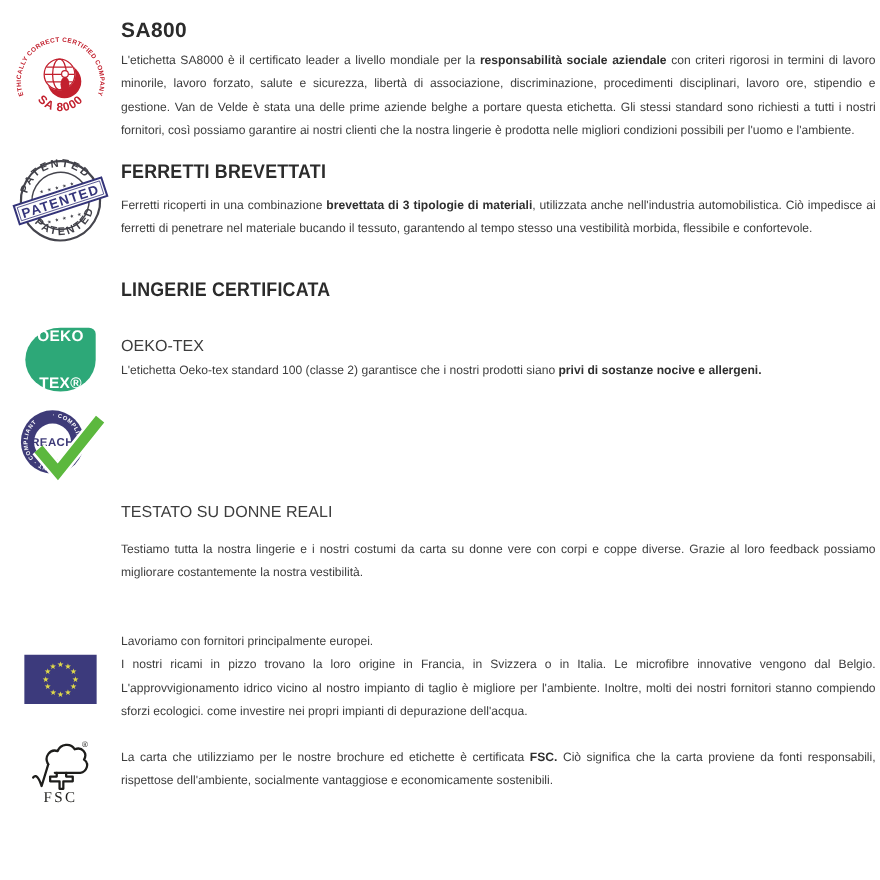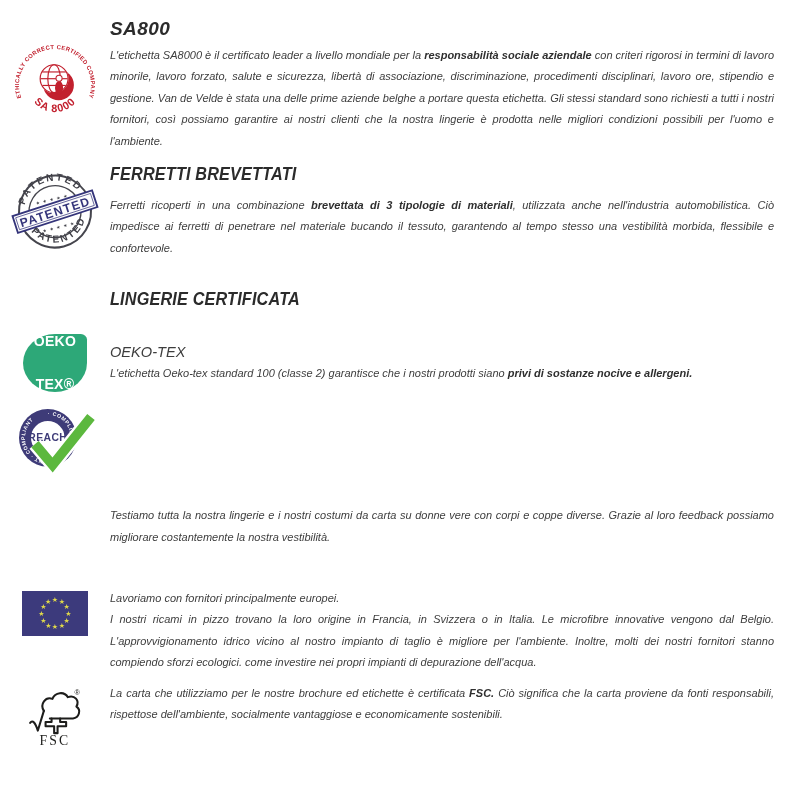--- a/index.html
+++ b/index.html
@@ -6,23 +6,23 @@
   .page{
     position:relative;
     width:800px;height:800px;
     background:#ffffff;
     overflow:hidden;
     font-family:"Liberation Sans","DejaVu Sans",sans-serif;
     color:#3d3d3d;
   }
   .content{padding-top:16px;}
   .row{display:flex;align-items:center;}
-  .row.top{align-items:flex-start;}
+  .row.top{align-items:center;}
   .logo-col{flex:0 0 110px;display:flex;justify-content:center;align-items:center;}
-  .text-col{flex:1;padding-right:26px;min-width:0;font-style:italic;}
+  .text-col{flex:1;padding-right:4px;min-width:0;}
   p.body{
     margin:0;
     font-size:11px;
     line-height:21.4px;
     text-align:justify;
     color:#3d3d3d;
   }
   p.body b{color:#2f2f2f;}
   h1.h-main{
     margin:0 0 5px 0;
@@ -176,20 +176,21 @@
           <text x="46" y="46.5" text-anchor="middle" font-size="13" font-weight="bold" fill="#3e3b78" letter-spacing="0.5">REACH</text>
           <path d="M30,50 L52,76 L100,16" fill="none" stroke="#ffffff" stroke-width="18"></path>
           <path d="M30,50 L52,76 L100,16" fill="none" stroke="#5cb83e" stroke-width="12"></path>
         </svg>
       </div>
     </section>
 
     <section class="row row-testato">
       <div class="logo-col"></div>
       <div class="text-col">
+        <p class="sub-label">TESTATO SU DONNE REALI</p>
         <p class="body"><span>Testiamo tutta la nostra lingerie e i nostri costumi da carta su donne vere con corpi e coppe diverse. Grazie al loro feedback possiamo migliorare costantemente la nostra vestibilità.</span></p>
       </div>
     </section>
 
     <section class="row top row-fornitori">
       <div class="logo-col">
         <svg width="66" height="45" viewBox="0 0 66 45">
           <rect x="0" y="0" width="66" height="45" fill="#3c3a7c"></rect>
           <g>
               <text x="33.0" y="11.4" text-anchor="middle" font-size="7" fill="#dfd84a">★</text>

